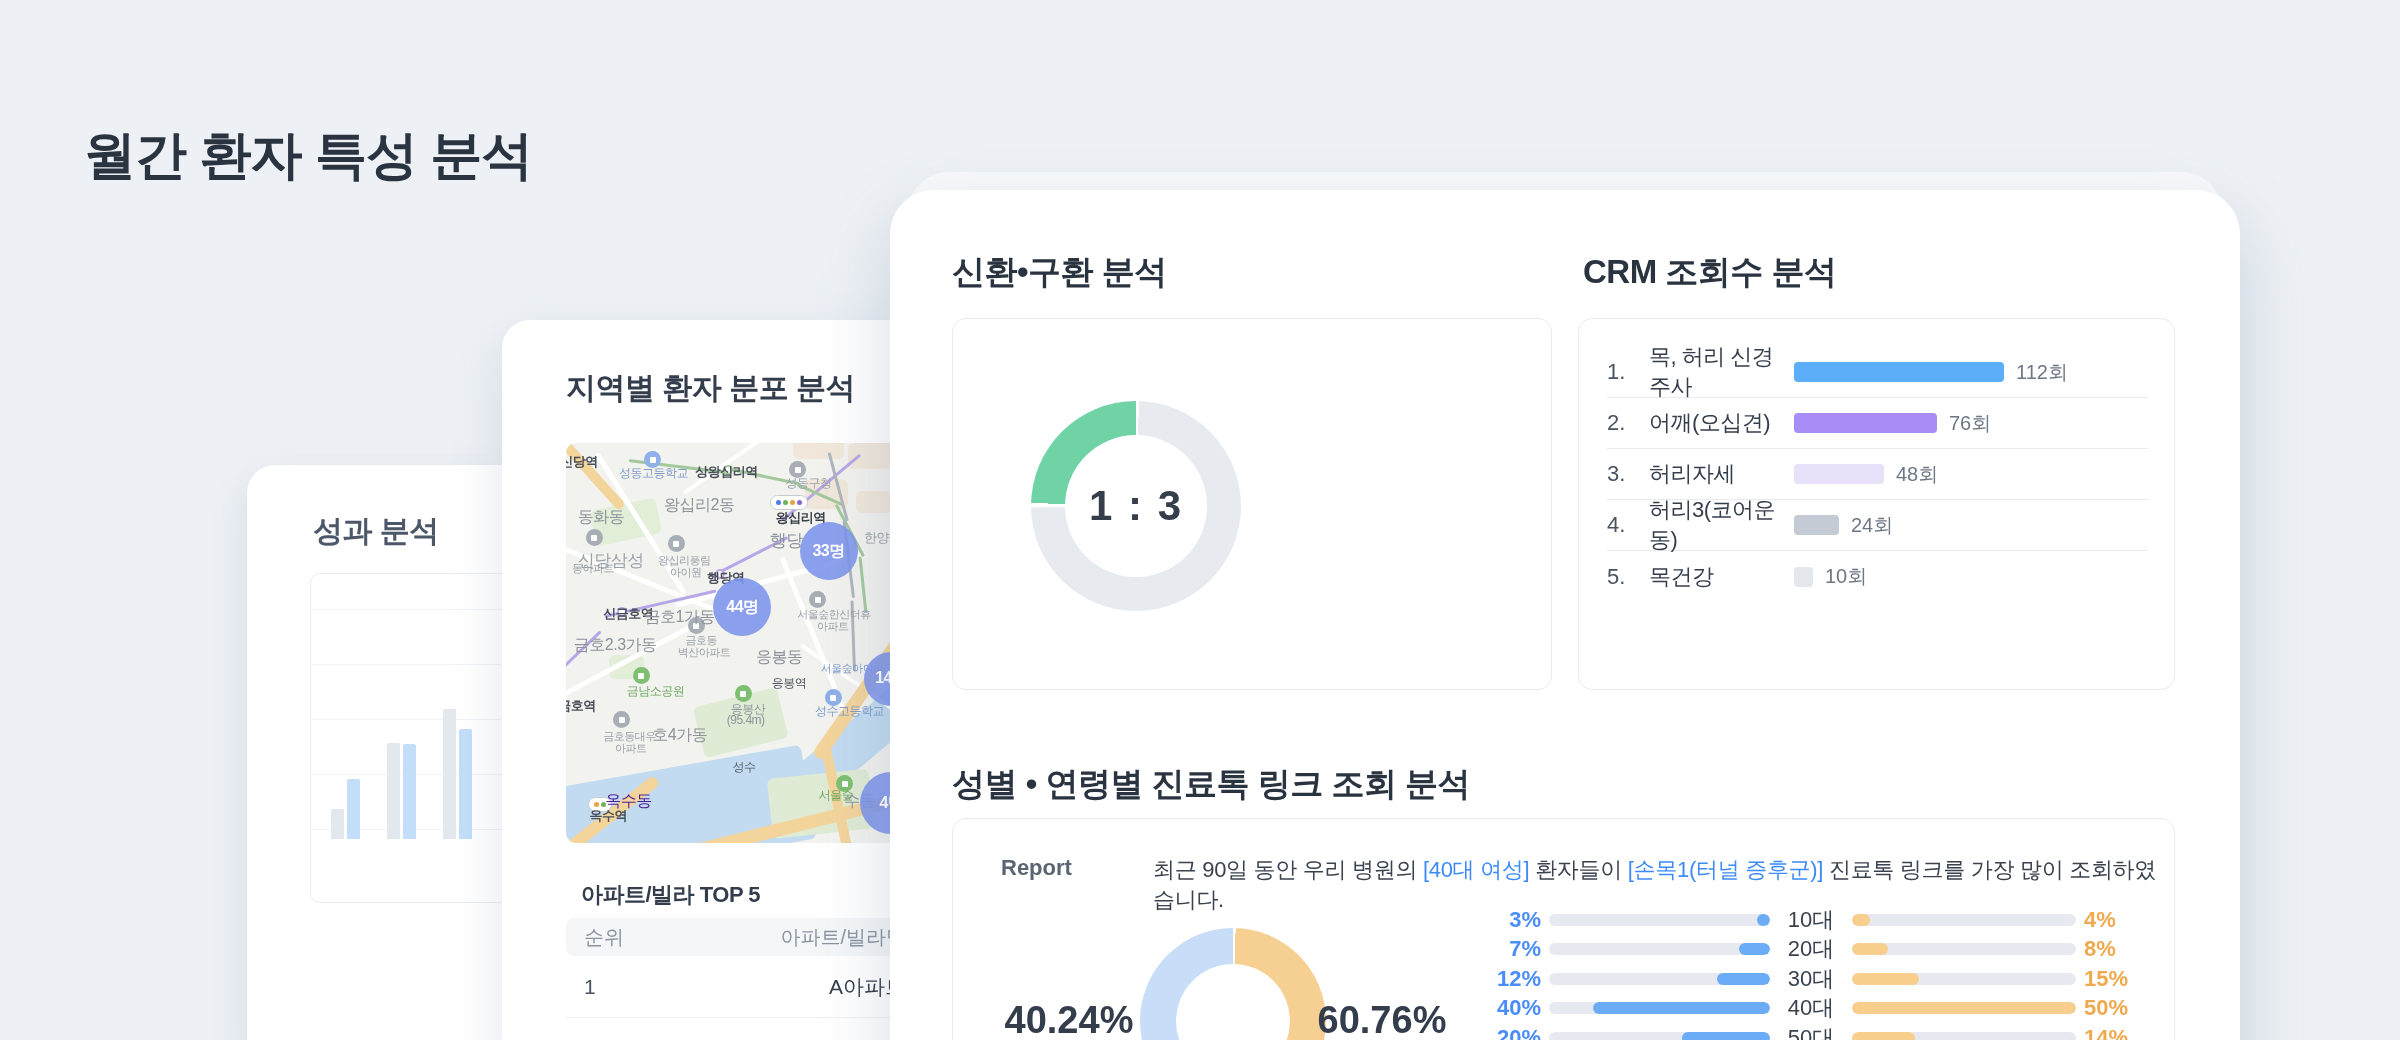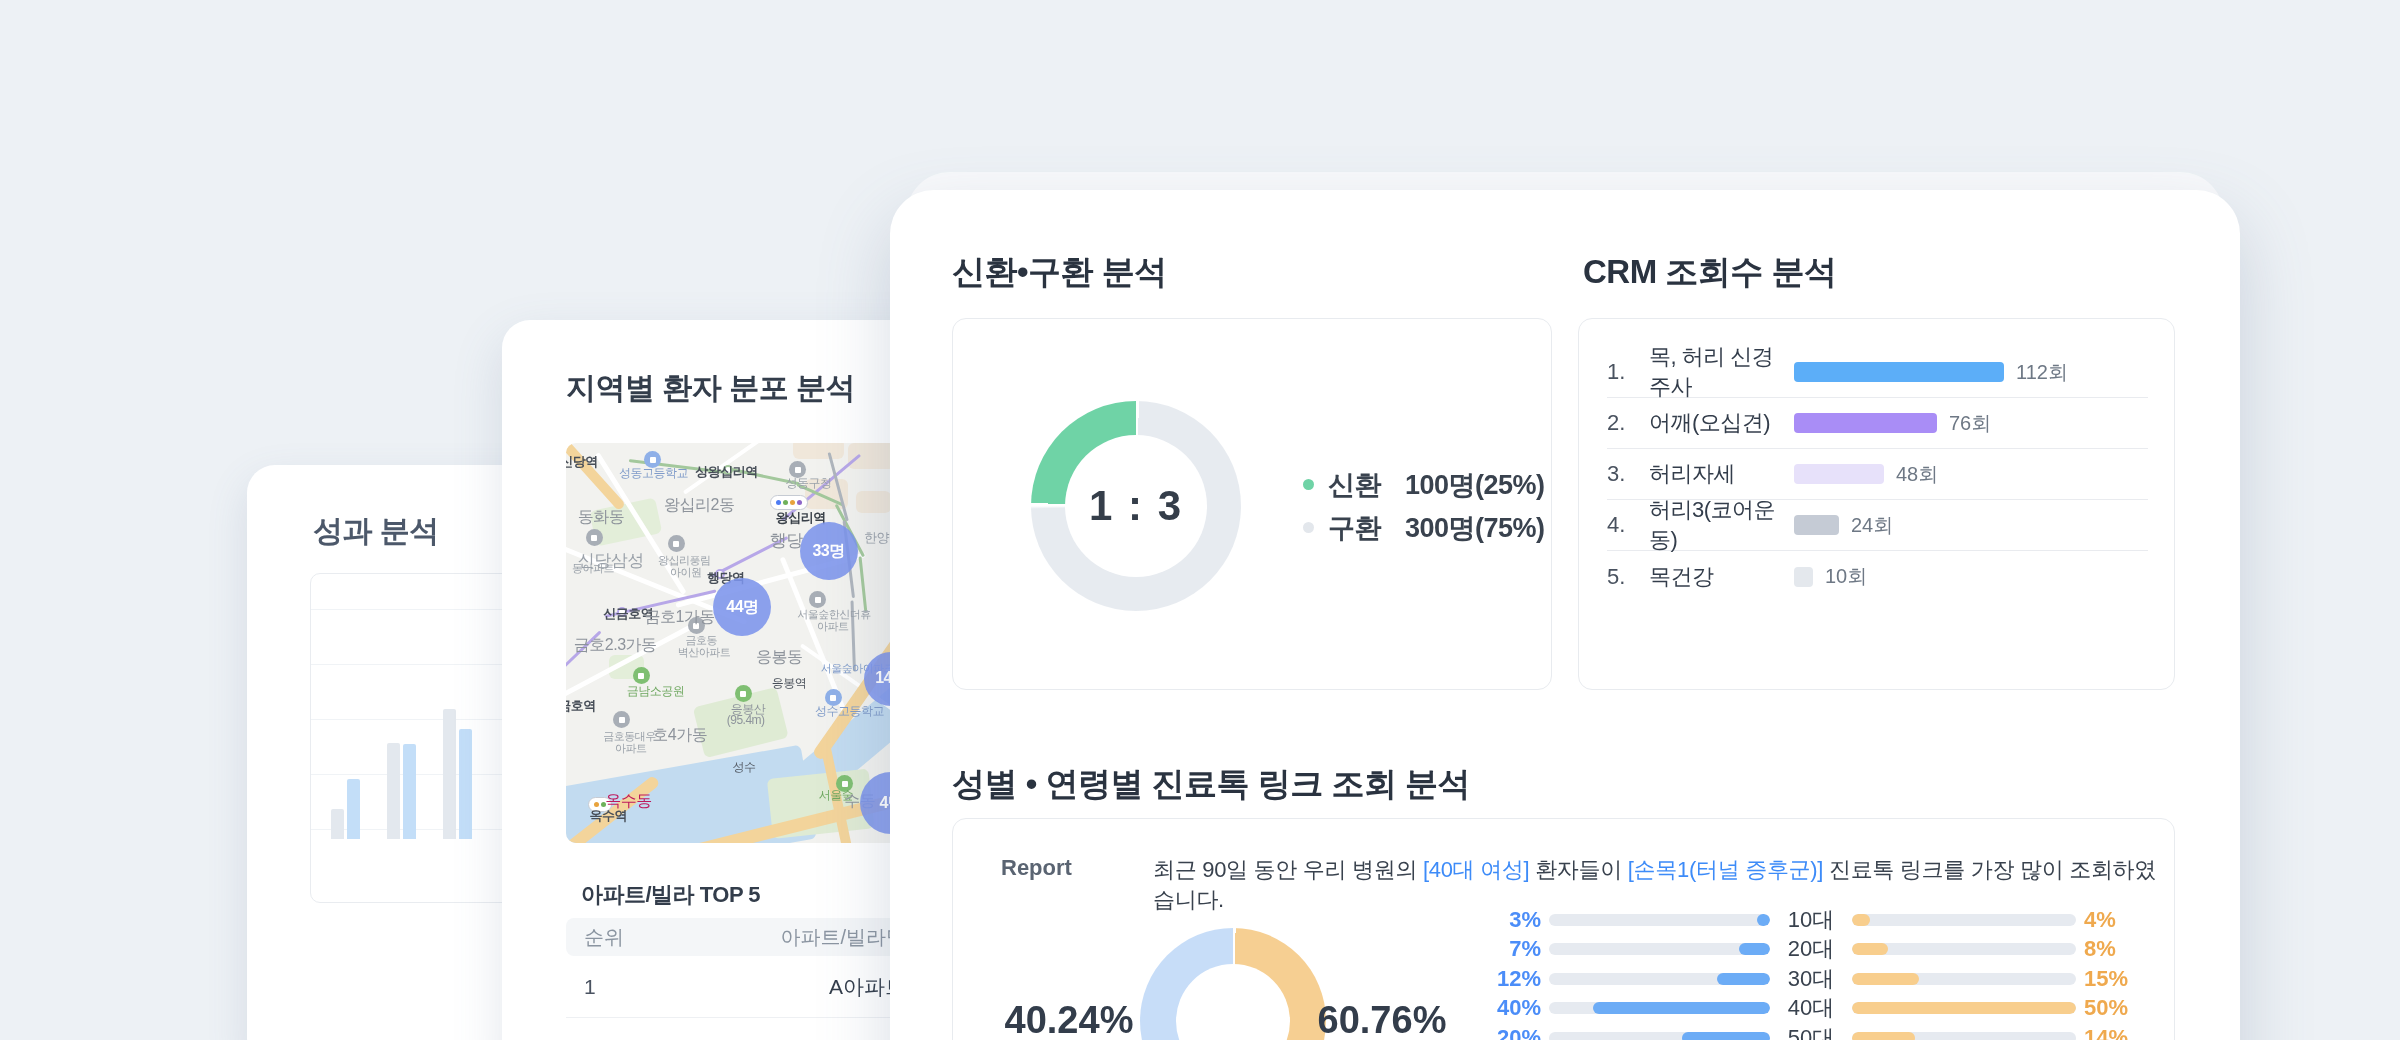--- a/index.html
+++ b/index.html
@@ -87,20 +87,21 @@
   .age-track.m{margin-left:8px;justify-content:flex-end;}
   .age-fill{height:12px;border-radius:6px;}
   .age-cat{width:66px;text-align:center;font-size:22px;color:#39424E;margin-left:8px;}
   .age-pct.f{text-align:left;margin-left:8px;}
 </style>
 </head>
 <body>
 
 <div class="stage">
 
+  <h1 class="page-title">월간 환자 특성 분석</h1>
 
   <div class="card card-left">
     <h2>성과 분석</h2>
     <div class="perf-box" id="perf-box">
         <div class="perf-grid" style="top: 35px;"></div>
         <div class="perf-grid" style="top: 90px;"></div>
         <div class="perf-grid" style="top: 145px;"></div>
         <div class="perf-grid" style="top: 200px;"></div>
         <div class="perf-grid" style="top: 255px;"></div>
         <div class="perf-bar" style="left: 20px; top: 235.1px; height: 29.9px; background: rgb(227, 232, 238);"></div>
@@ -221,21 +222,21 @@
         <div class="map-label" style="left: 52.5%; top: 58%; font-size: 12px; color: rgb(71, 78, 88); font-weight: 400;">응봉역</div>
         <div class="map-label" style="left: 15.5%; top: 60%; font-size: 12px; color: rgb(111, 168, 96); font-weight: 500;">금남소공원</div>
         <div class="map-label" style="left: -2%; top: 63.5%; font-size: 13px; color: rgb(71, 78, 88); font-weight: 700;">금호역</div>
         <div class="map-label" style="left: 42%; top: 64.5%; font-size: 12px; color: rgb(141, 147, 155); font-weight: 500;">응봉산</div>
         <div class="map-label" style="left: 41%; top: 67.5%; font-size: 12px; color: rgb(141, 147, 155); font-weight: 500;">(95.4m)</div>
         <div class="map-label" style="left: 63.5%; top: 65%; font-size: 12px; color: rgb(127, 155, 201); font-weight: 500;">성수고등학교</div>
         <div class="map-label" style="left: 9.5%; top: 71.5%; font-size: 11px; color: rgb(154, 161, 169); font-weight: 500;">금호동대우</div>
         <div class="map-label" style="left: 12.5%; top: 74.5%; font-size: 11px; color: rgb(154, 161, 169); font-weight: 500;">아파트</div>
         <div class="map-label" style="left: 22%; top: 70.5%; font-size: 16px; color: rgb(141, 147, 155); font-weight: 500;">호4가동</div>
         <div class="map-label" style="left: 42.5%; top: 79%; font-size: 12px; color: rgb(85, 92, 102); font-weight: 500;">성수</div>
-        <div class="map-label" style="left: 10%; top: 87%; font-size: 16px; color: #be185d; font-weight: 500;">옥수동</div>
+        <div class="map-label" style="left: 10%; top: 87%; font-size: 16px; color: #4c1d95; font-weight: 500;">옥수동</div>
         <div class="map-label" style="left: 6%; top: 91%; font-size: 13px; color: rgb(71, 78, 88); font-weight: 700;">옥수역</div>
         <div class="map-label" style="left: 64.5%; top: 86%; font-size: 12px; color: rgb(111, 168, 96); font-weight: 500;">서울숲</div>
         <div class="map-label" style="left: 71%; top: 87%; font-size: 16px; color: rgb(141, 147, 155); font-weight: 500;">수동</div>
         <div class="map-marker" style="width: 58px; height: 58px; background: rgba(124, 148, 236, 0.88); left: calc(67% - 29px); top: calc(27% - 29px);">33명</div>
         <div class="map-marker" style="width: 58px; height: 58px; background: rgba(124, 148, 236, 0.88); left: calc(45% - 29px); top: calc(41% - 29px); text-align: center;">44명</div>
         <div class="map-marker" style="width: 54px; height: 54px; background: rgba(124, 148, 236, 0.88); left: calc(83% - 27px); top: calc(59% - 27px);">14명</div>
         <div class="map-marker" style="width: 62px; height: 62px; background: rgba(124, 148, 236, 0.88); left: calc(83% - 31px); top: calc(90% - 31px);">4명</div>
       </div>
     <div class="top5-title">아파트/빌라 TOP 5</div>
     <div class="top5">
@@ -255,32 +256,20 @@
   </div>
 
   <div class="backsheet"></div>
 
   <div class="panel">
 
     <h3 class="sec-title" style="left:62px;top:60px;">신환•구환 분석</h3>
     <div class="inner-card" style="left:62px;top:128px;width:600px;height:372px;">
       <div class="donut donut1" id="donut1" style="background: conic-gradient(rgb(255, 255, 255) 0%, rgb(255, 255, 255) 0.45%, rgb(231, 235, 240) 0.45%, rgb(231, 235, 240) 74.55%, rgb(255, 255, 255) 75%, rgb(255, 255, 255) 75.45%, rgb(111, 211, 166) 75.45%, rgb(111, 211, 166) 99.55%);"></div>
       <div class="donut-center">1 : 3</div>
-      <div class="legend">
-        <div class="legend-row">
-          <span class="legend-dot" id="dot-new" style="background: rgb(111, 211, 166);"></span>
-          <span>신환</span>
-          <span class="lval">100명(25%)</span>
-        </div>
-        <div class="legend-row">
-          <span class="legend-dot" id="dot-ret" style="background: rgb(227, 231, 236);"></span>
-          <span>구환</span>
-          <span class="lval">300명(75%)</span>
-        </div>
-      </div>
     </div>
 
     <h3 class="sec-title" style="left:693px;top:60px;">CRM 조회수 분석</h3>
     <div class="inner-card" style="left:688px;top:128px;width:597px;height:372px;">
       <div class="crm-rows" id="crm-rows">
           <div class="crm-row">
             <div class="crm-rank">1.</div>
             <div class="crm-label">목, 허리 신경주사</div>
             <div class="crm-bar" style="width: 210px; background: rgb(92, 174, 248);"></div>
             <div class="crm-count">112회</div>

